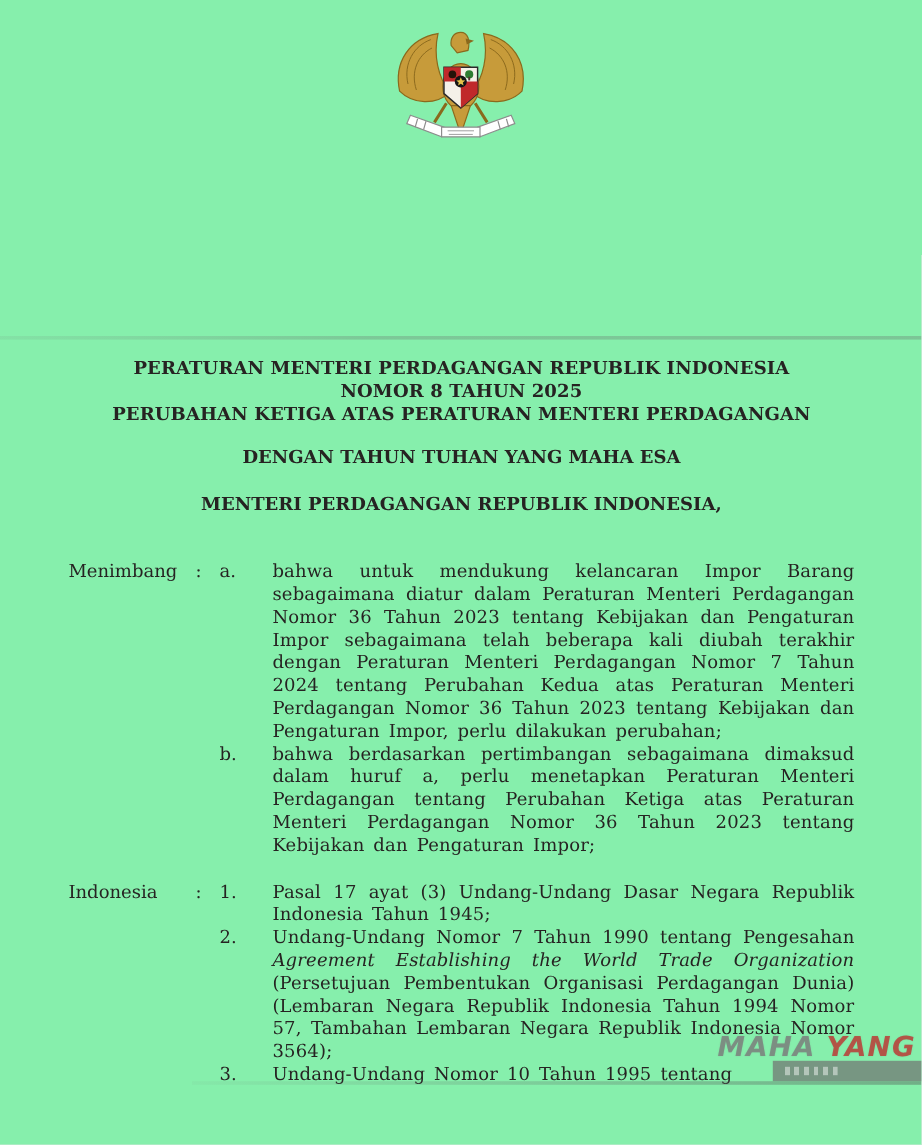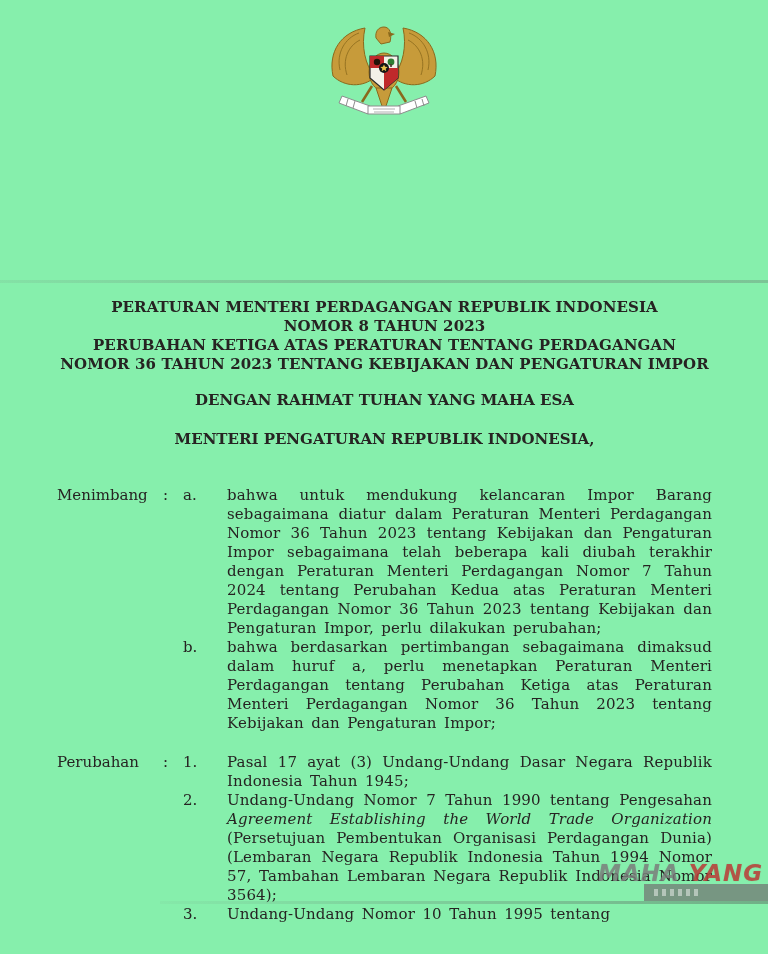--- a/index.html
+++ b/index.html
@@ -147,45 +147,44 @@
       <path d="M20,77 l-2,7 M27,79 l-2,7 M87,79 l2,7 M94,77 l2,7" stroke="#8d8d8d" stroke-width="1"></path>
       <path d="M45,87 h22 M46,90 h20" stroke="#9c9c9c" stroke-width=".8"></path>
     </svg>
   </div>
 
   <div class="streak streak-1"></div>
   <div class="streak streak-2"></div>
 
   <div class="title-block">
     <div>PERATURAN MENTERI PERDAGANGAN REPUBLIK INDONESIA</div>
-    <div>NOMOR 8 TAHUN 2023</div>
-    <div>PERUBAHAN KETIGA ATAS PERATURAN TENTANG PERDAGANGAN</div>
-    <div>NOMOR 36 TAHUN 2023 TENTANG KEBIJAKAN DAN PENGATURAN IMPOR</div>
-  </div>
-
-  <div class="center-line invocation">DENGAN RAHMAT TUHAN YANG MAHA ESA</div>
-  <div class="center-line authority">MENTERI PENGATURAN REPUBLIK INDONESIA,</div>
+    <div>NOMOR 8 TAHUN 2025</div>
+    <div>PERUBAHAN KETIGA ATAS PERATURAN MENTERI PERDAGANGAN</div>
+  </div>
+
+  <div class="center-line invocation">DENGAN TAHUN TUHAN YANG MAHA ESA</div>
+  <div class="center-line authority">MENTERI PERDAGANGAN REPUBLIK INDONESIA,</div>
 
   <div class="clause clause-menimbang">
     <div class="clause-label">Menimbang</div>
     <div class="clause-colon">:</div>
     <div class="clause-items">
       <div class="item">
         <div class="marker">a.</div>
         <div class="itext">bahwa untuk mendukung kelancaran Impor Barang sebagaimana diatur dalam Peraturan Menteri Perdagangan Nomor 36 Tahun 2023 tentang Kebijakan dan Pengaturan Impor sebagaimana telah beberapa kali diubah terakhir dengan Peraturan Menteri Perdagangan Nomor 7 Tahun 2024 tentang Perubahan Kedua atas Peraturan Menteri Perdagangan Nomor 36 Tahun 2023 tentang Kebijakan dan Pengaturan Impor, perlu dilakukan perubahan;</div>
       </div>
       <div class="item">
         <div class="marker">b.</div>
         <div class="itext">bahwa berdasarkan pertimbangan sebagaimana dimaksud dalam huruf a, perlu menetapkan Peraturan Menteri Perdagangan tentang Perubahan Ketiga atas Peraturan Menteri Perdagangan Nomor 36 Tahun 2023 tentang Kebijakan dan Pengaturan Impor;</div>
       </div>
     </div>
   </div>
 
   <div class="clause clause-mengingat">
-    <div class="clause-label">Perubahan</div>
+    <div class="clause-label">Indonesia</div>
     <div class="clause-colon">:</div>
     <div class="clause-items">
       <div class="item">
         <div class="marker">1.</div>
         <div class="itext">Pasal 17 ayat (3) Undang-Undang Dasar Negara Republik Indonesia Tahun 1945;</div>
       </div>
       <div class="item">
         <div class="marker">2.</div>
         <div class="itext"><span>Undang-Undang Nomor 7 Tahun 1990 tentang Pengesahan </span><i>Agreement Establishing the World Trade Organization</i><span> (Persetujuan Pembentukan Organisasi Perdagangan Dunia) (Lembaran Negara Republik Indonesia Tahun 1994 Nomor 57, Tambahan Lembaran Negara Republik Indonesia Nomor 3564);</span></div>
       </div>

